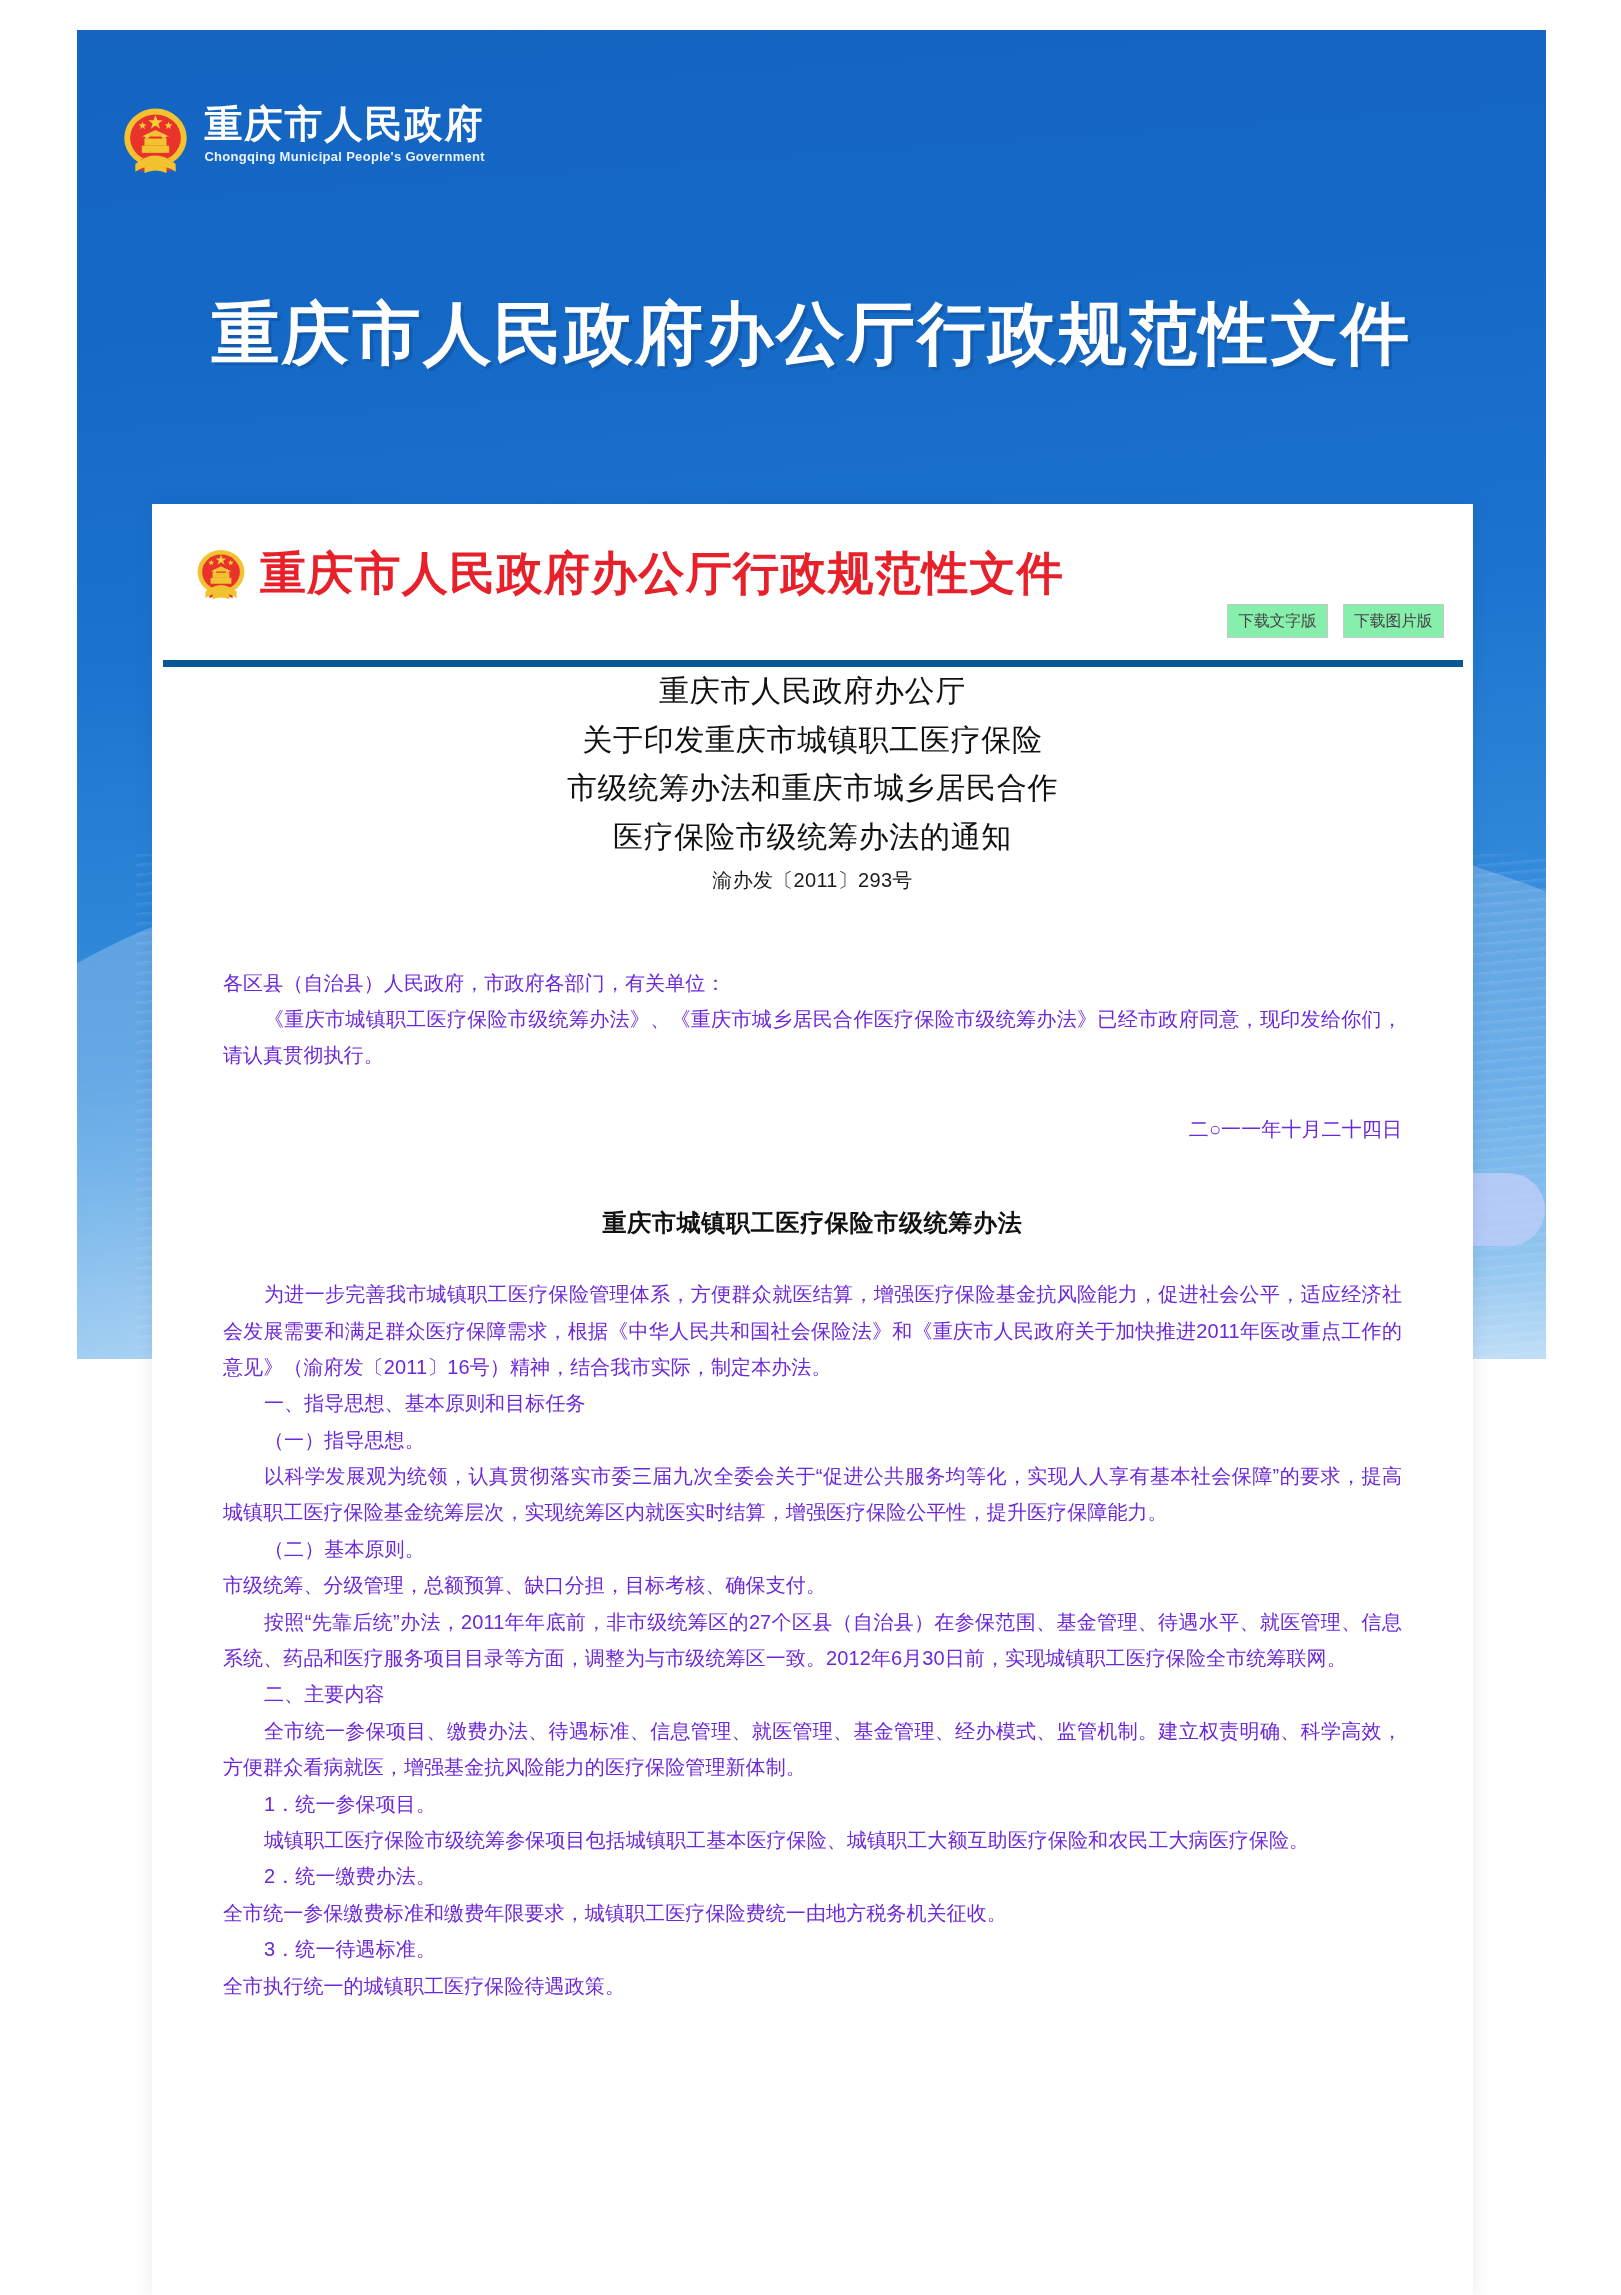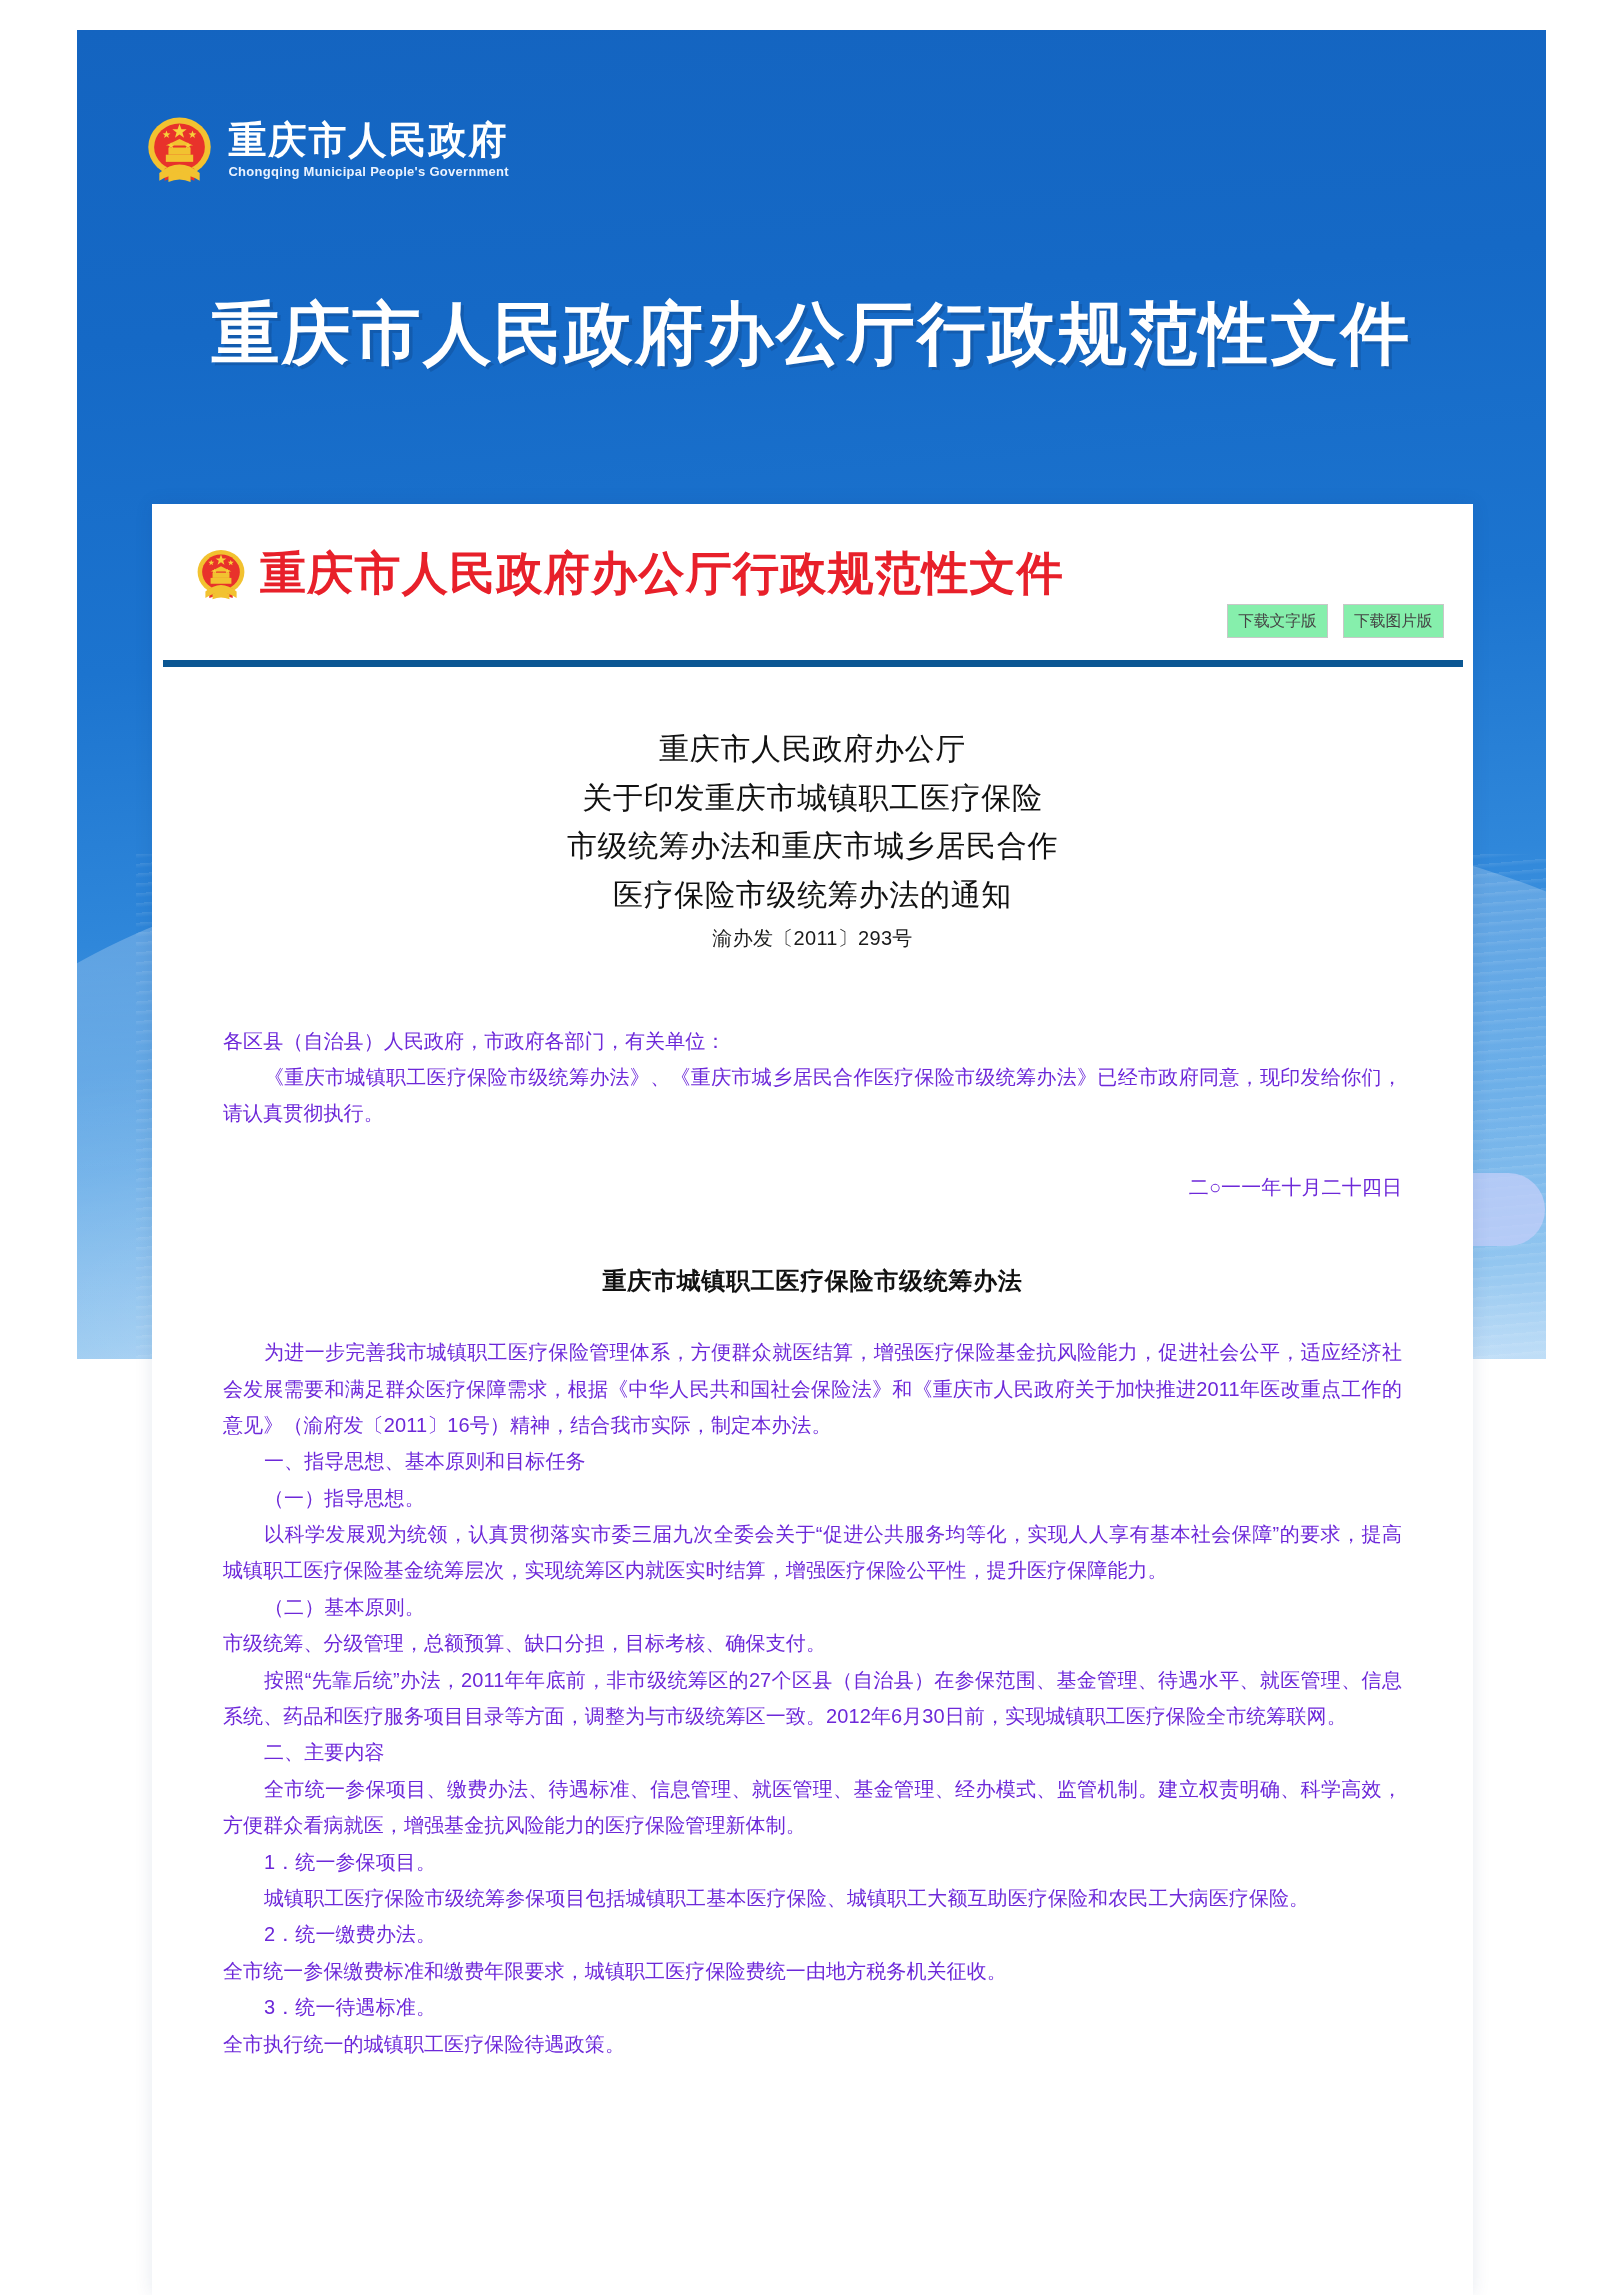--- a/index.html
+++ b/index.html
@@ -79,26 +79,24 @@
     height: 73px;
     border-radius: 39px;
     background: rgba(196, 205, 250, 0.72);
     filter: blur(0.7px);
     pointer-events: none;
   }
 
   
   .brand {
     position: absolute;
-    left: 68px;
+    left: 44px;
     top: 74px;
     display: flex;
-    align-items: center;
     gap: 14.4px;
-    margin-top: 9px;
   }
   .emblem {
     width: 69px;
     height: 73px;
     position: relative;
     flex: none;
   }
   .brand-text { display: flex; flex-direction: column; }
   .brand-cn {
     color: #ffffff;
@@ -194,21 +192,20 @@
     margin: 0 10.5px 0 10.5px;
   }
 
   
   .docbody {
     padding: 0 71px 52px 71px;
     color: #1a1a1a;
   }
 
   .doc-title {
-    margin-top: 58px;
     text-align: center;
   }
   .doc-title-line {
     font-size: 30px;
     line-height: 1.62;
     font-weight: 400;
     color: #111111;
     letter-spacing: 0.7px;
   }
   .doc-number {

